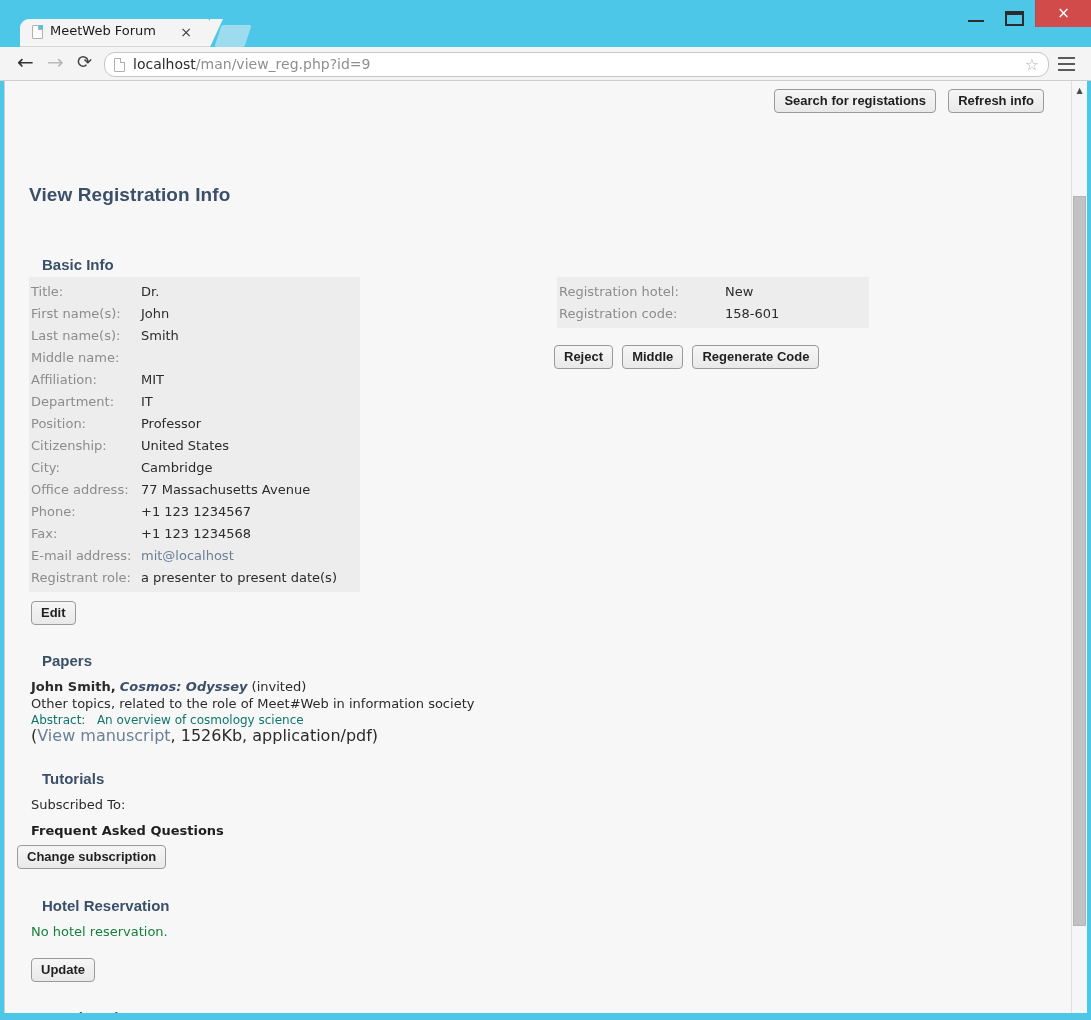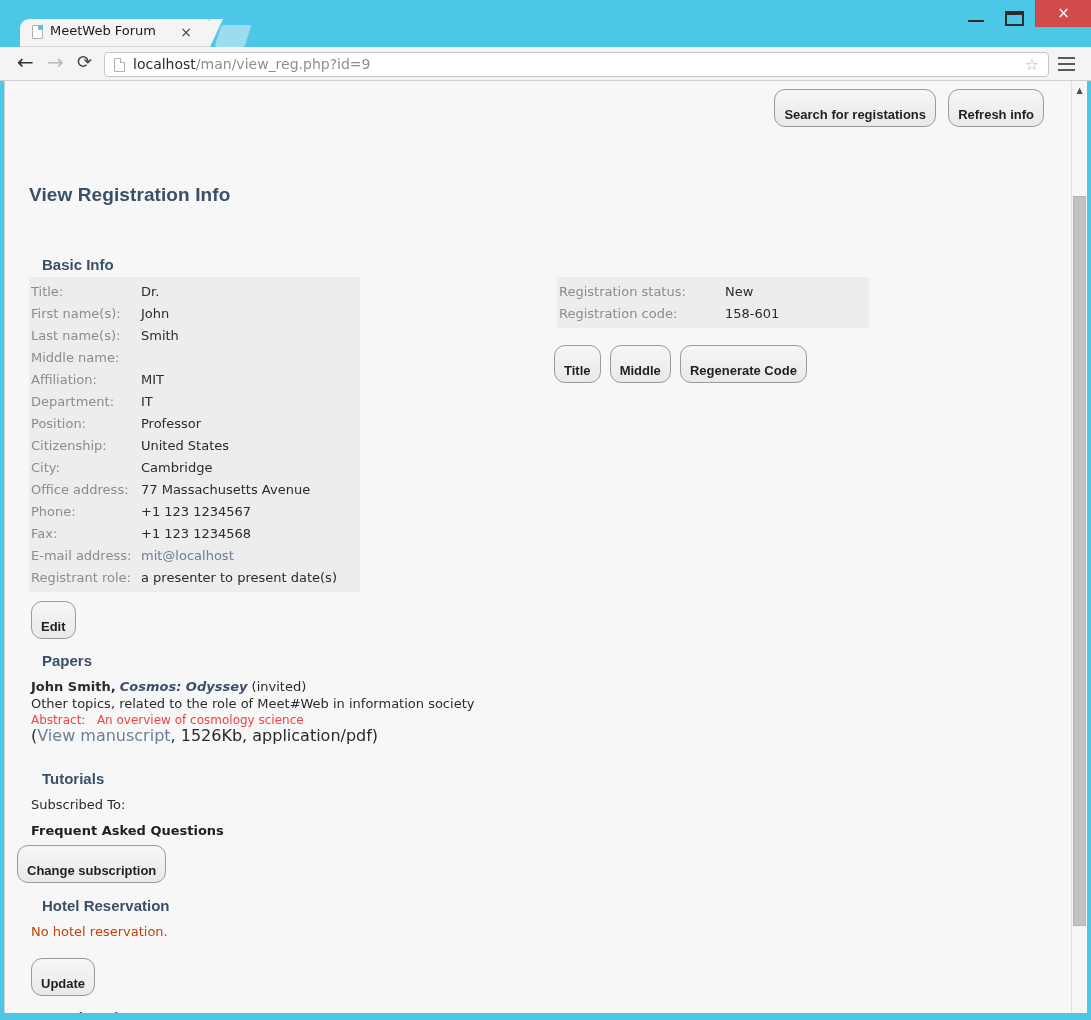--- a/index.html
+++ b/index.html
@@ -118,21 +118,21 @@
   }
   #nav-back    { left: 17px; color: #333; font-size: 20px; top: 6px; }
   #nav-forward { left: 47px; color: #b9b9b9; font-size: 20px; top: 6px; }
   #nav-reload  { left: 77px; color: #444; font-size: 18px; top: 6px; }
   #urlbox {
     position: absolute;
     left: 104px; top: 5px;
     width: 945px; height: 25px;
     background: #ffffff;
     border: 1px solid #c6c6c6;
-    border-radius: 4px;
+    border-radius: 11px;
   }
   #url-fav {
     position: absolute; left: 9px; top: 5px;
     width: 11px; height: 14px;
     background: #fff; border: 1px solid #b0b0b0; border-radius: 1px;
   }
   #url-fav::after {
     content: ""; position: absolute; right: -1px; top: -1px;
     width: 4px; height: 4px; background: #fff;
     border-left: 1px solid #b0b0b0; border-bottom: 1px solid #b0b0b0;
@@ -194,26 +194,26 @@
   }
 
   
   .topbtns {
     position: absolute; right: 24px; top: 8px;
   }
   .btn {
     display: inline-block;
     background: linear-gradient(#f6f6f6, #e9e9e9);
     border: 1px solid #9a9a9a;
-    border-radius: 11px;
+    border-radius: 4px;
     font-family: "Liberation Sans", sans-serif;
     font-size: 13px;
     font-weight: bold;
     color: #1f1f1f;
-    padding: 17px 9px 4px 9px;
+    padding: 3px 9px 4px 9px;
     cursor: pointer;
     line-height: 15px;
     white-space: nowrap;
   }
 
   h1.page-title {
     position: absolute; left: 24px; top: 103px;
     margin: 0;
     font-family: "Liberation Sans", sans-serif;
     font-size: 19px; font-weight: bold;
@@ -257,30 +257,30 @@
   #btn-edit-basic { position: absolute; left: 26px; top: 520px; }
   #reg-actions { position: absolute; left: 549px; top: 264px; }
   #reg-actions .btn { margin-right: 5px; }
 
   
   #papers-block { position: absolute; left: 26px; top: 597px; width: 760px; }
   .paper-line1 { font-size: 13px; color: #2b2b2b; line-height: 17px; }
   .paper-line1 b { font-weight: bold; margin-top: 32px; }
   .paper-title { font-weight: bold; font-style: italic; color: #3b5068; }
   .paper-topic { font-size: 13px; color: #2b2b2b; line-height: 17px; }
-  .paper-abs { font-size: 12px; color: #ef4444; line-height: 16px; }
+  .paper-abs { font-size: 12px; color: #0f766e; line-height: 16px; }
   .paper-file { font-size: 16px; color: #2b2b2b; line-height: 16px; }
 
   
   #tut-sub { position: absolute; left: 26px; top: 716px; font-size: 13px; color: #2b2b2b; }
   #tut-name { position: absolute; left: 26px; top: 742px; font-size: 13px; font-weight: bold; color: #1f1f1f; }
   #btn-changesub { position: absolute; left: 12px; top: 764px; }
 
   
-  #hotel-text { position: absolute; left: 26px; top: 843px; font-size: 13px; color: #c2410c; }
+  #hotel-text { position: absolute; left: 26px; top: 843px; font-size: 13px; color: #15803d; }
   #btn-update { position: absolute; left: 26px; top: 877px; }
 </style>
 </head>
 <body>
 
 <div id="window">
 
   <div id="titlebar">
     <div id="tab">
       <span class="tab-fav"></span>
@@ -389,32 +389,32 @@
               </tr>
             </tbody>
           </table>
       </div>
       <span class="btn" id="btn-edit-basic">Edit</span>
 
       <div id="basic-right">
         <table class="kv">
             <tbody id="reg-rows">
               <tr>
-                <td class="k">Registration status:</td>
+                <td class="k">Registration hotel:</td>
                 <td class="v">New</td>
               </tr>
               <tr>
                 <td class="k">Registration code:</td>
                 <td class="v">158-601</td>
               </tr>
             </tbody>
           </table>
       </div>
       <div id="reg-actions">
-        <span class="btn">Title</span>
+        <span class="btn">Reject</span>
         <span class="btn">Middle</span>
         <span class="btn">Regenerate Code</span>
       </div>
 
       <h2 class="sect" style="top:558px;">Papers</h2>
       <div id="papers-block">
         <div class="paper-line1">
           <b>John Smith,</b>
           <span class="paper-title">Cosmos: Odyssey</span>
           <span>(invited)</span>

